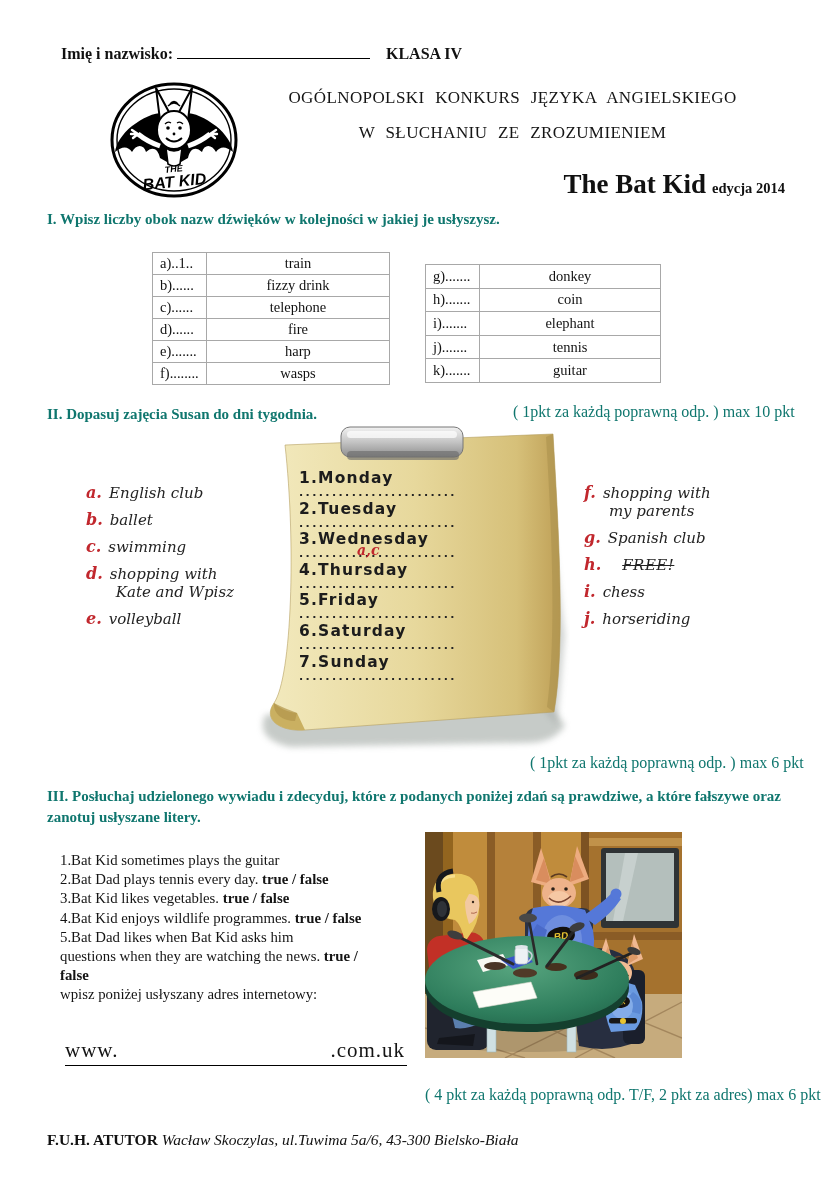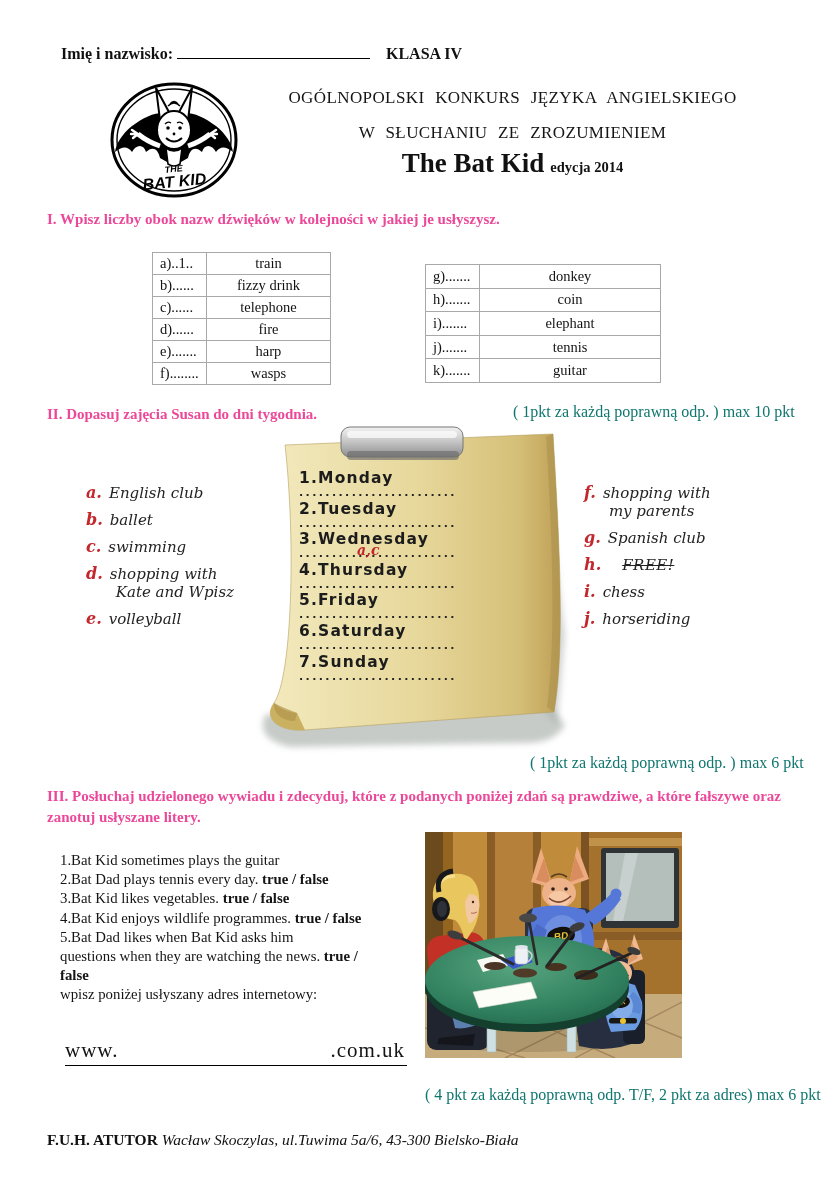--- a/index.html
+++ b/index.html
@@ -12,37 +12,37 @@
   .abs { position:absolute; }
 
   
   #name-row { left:61px; top:45px; font-size:16px; font-weight:bold; white-space:nowrap; }
   #name-blank { display:inline-block; width:193px; border-bottom:1.6px solid #000; height:14px; margin-left:4px; }
   #klasa { margin-left:16px; }
 
   #contest-block { left:240px; top:88px; width:545px; text-align:center; }
   .contest-line { font-size:17px; letter-spacing:.4px; word-spacing:6px; color:#151515; }
   .contest-line + .contest-line { margin-top:15px; }
-  #brand-line { margin-top:5px; font-weight:bold; }
+  #brand-line { margin-top:26px; font-weight:bold;text-align:right; }
   #brand-title { font-size:27px; }
   #brand-edition { font-size:14.5px; margin-left:6px; }
 
   
-  .sec-heading { font-weight:bold; font-size:15px; color:#ec4899; }
+  .sec-heading { font-weight:bold; font-size:15px; color:#0f766e; }
   #s1-heading { left:47px; top:211px; }
   #s2-heading { left:47px; top:406px; }
   #s3-heading { left:47px; top:786px; width:740px; line-height:21px; }
   .points-note { font-size:16px; color:#0f766e; }
   #s1-note { left:513px; top:403px; }
   #s2-note { left:530px; top:754px; }
   #s3-note { left:425px; top:1086px; }
 
   
   .snd-table { display:table; border-collapse:collapse; background:#fff; }
-  #s1-left-table  { left:152px; top:252px; width:179px; }
+  #s1-left-table  { left:152px; top:252px; width:238px; }
   #s1-right-table { left:425px; top:264px; width:236px; }
   .snd-row { display:table-row; }
   .snd-cell { display:table-cell; border:1px solid #a8a8a8; font-size:14.5px; vertical-align:middle; height:22px; }
   #s1-right-table .snd-cell { height:23.6px; }
   .snd-label { width:54px; padding-left:7px; }
   .snd-word { text-align:center; }
 
   
   #notepad { left:235px; top:425px; width:345px; height:345px; }
   #days { position:absolute; left:64px; top:44px; width:230px; }

